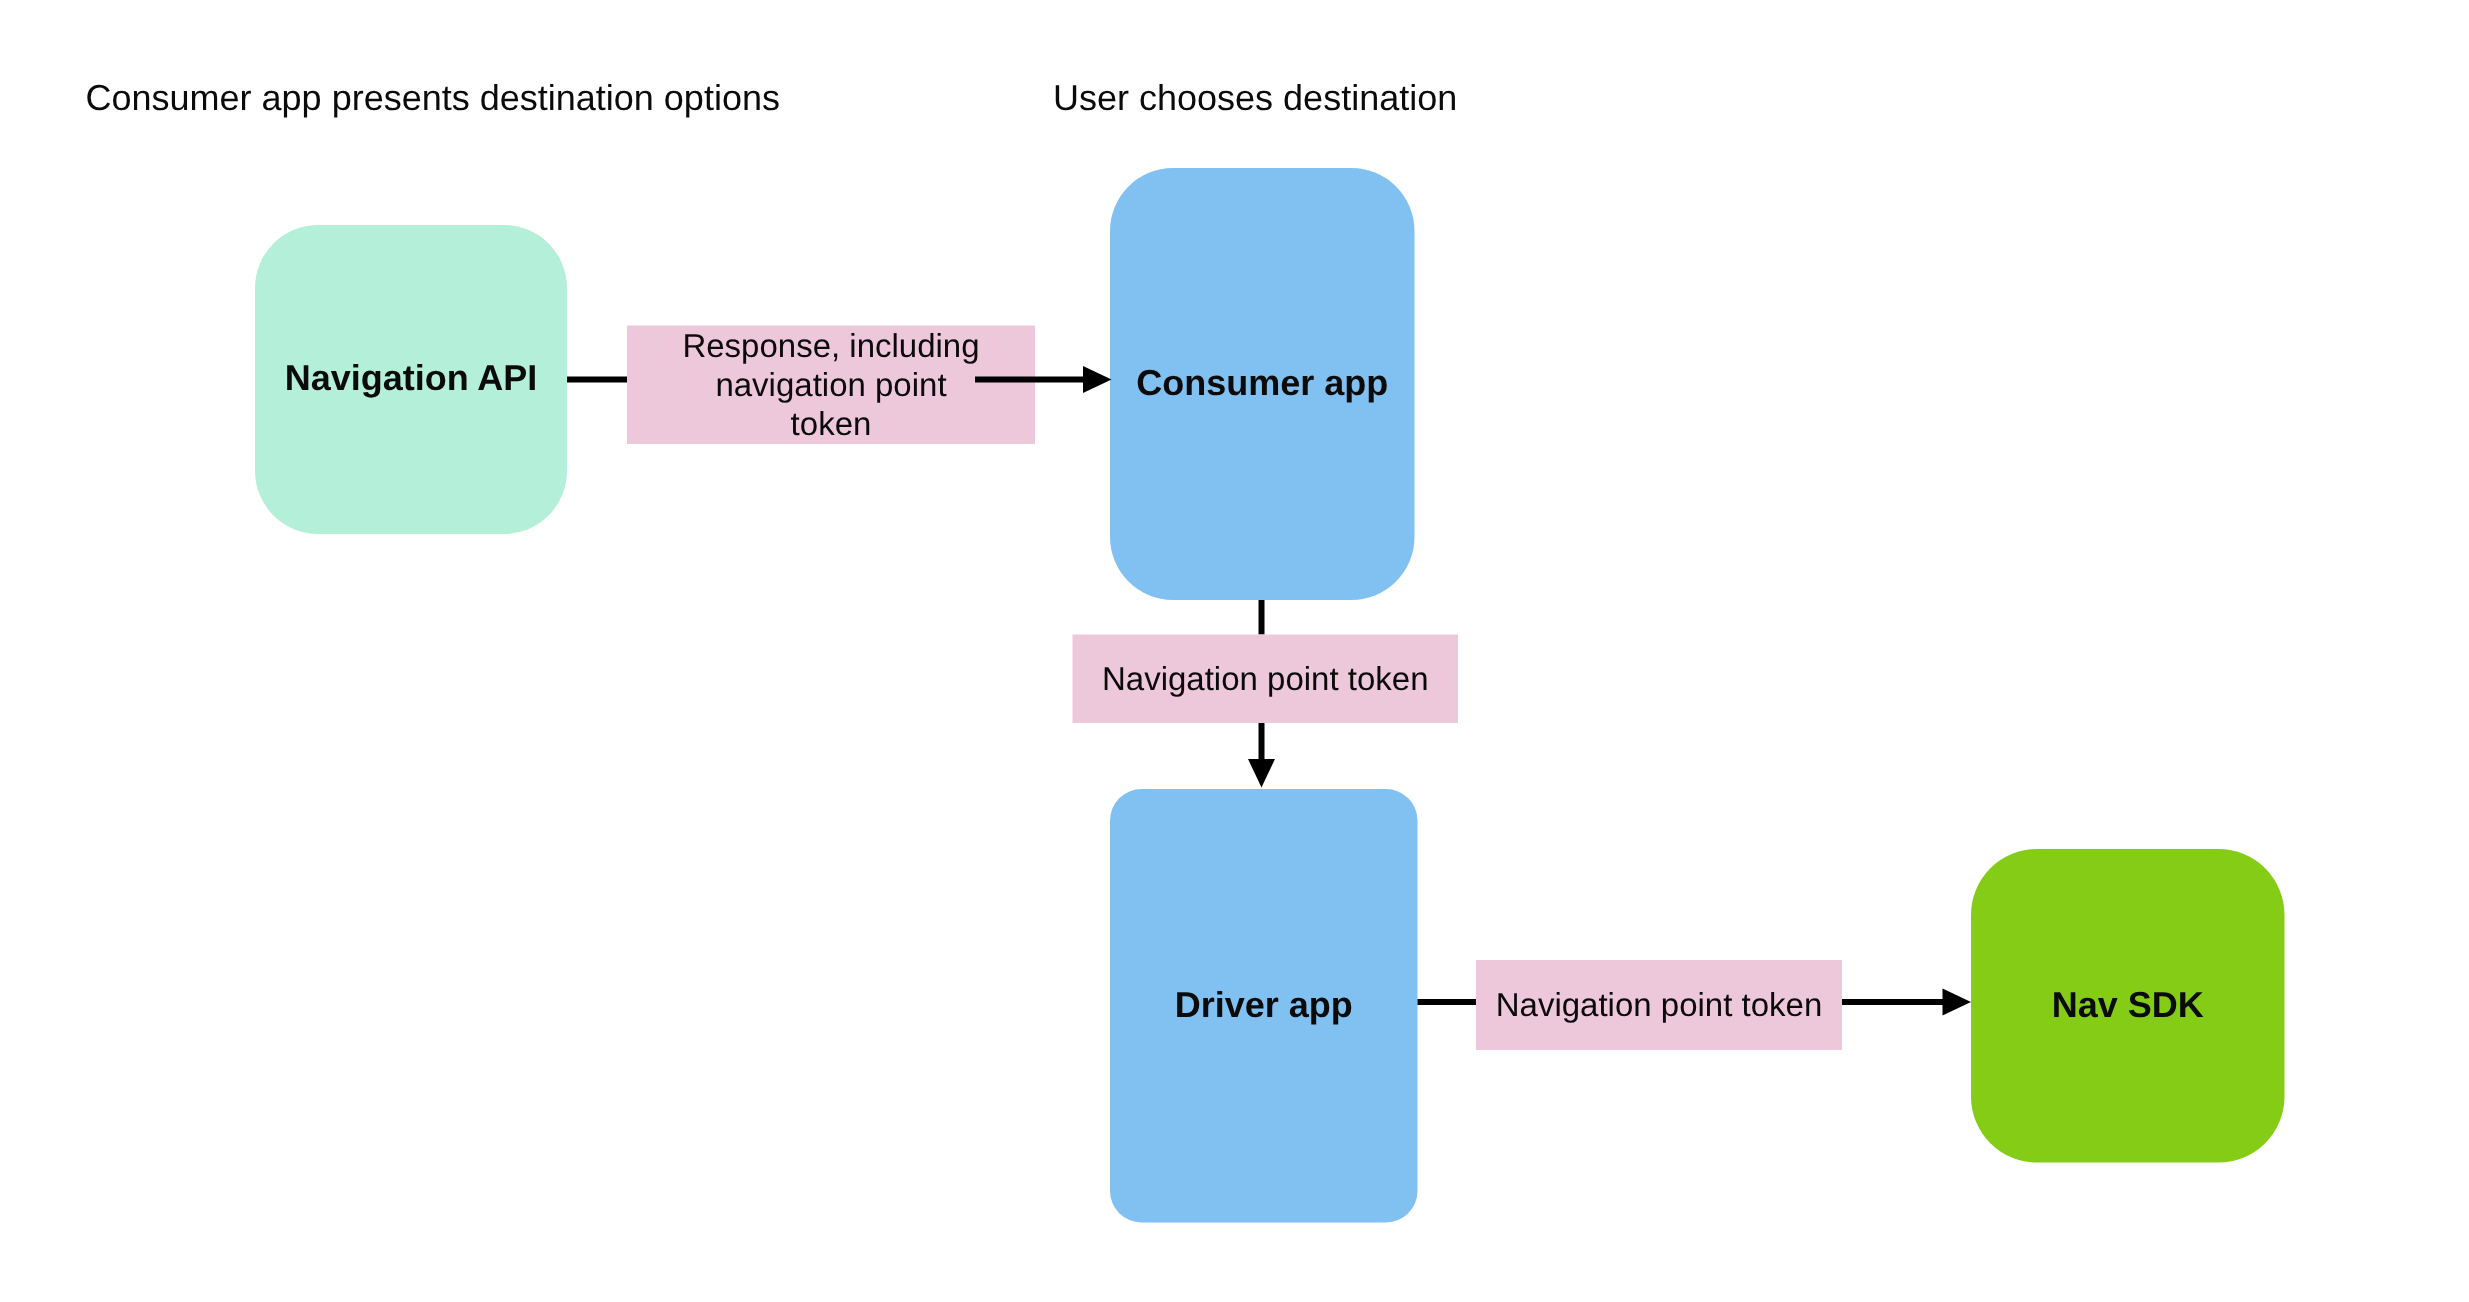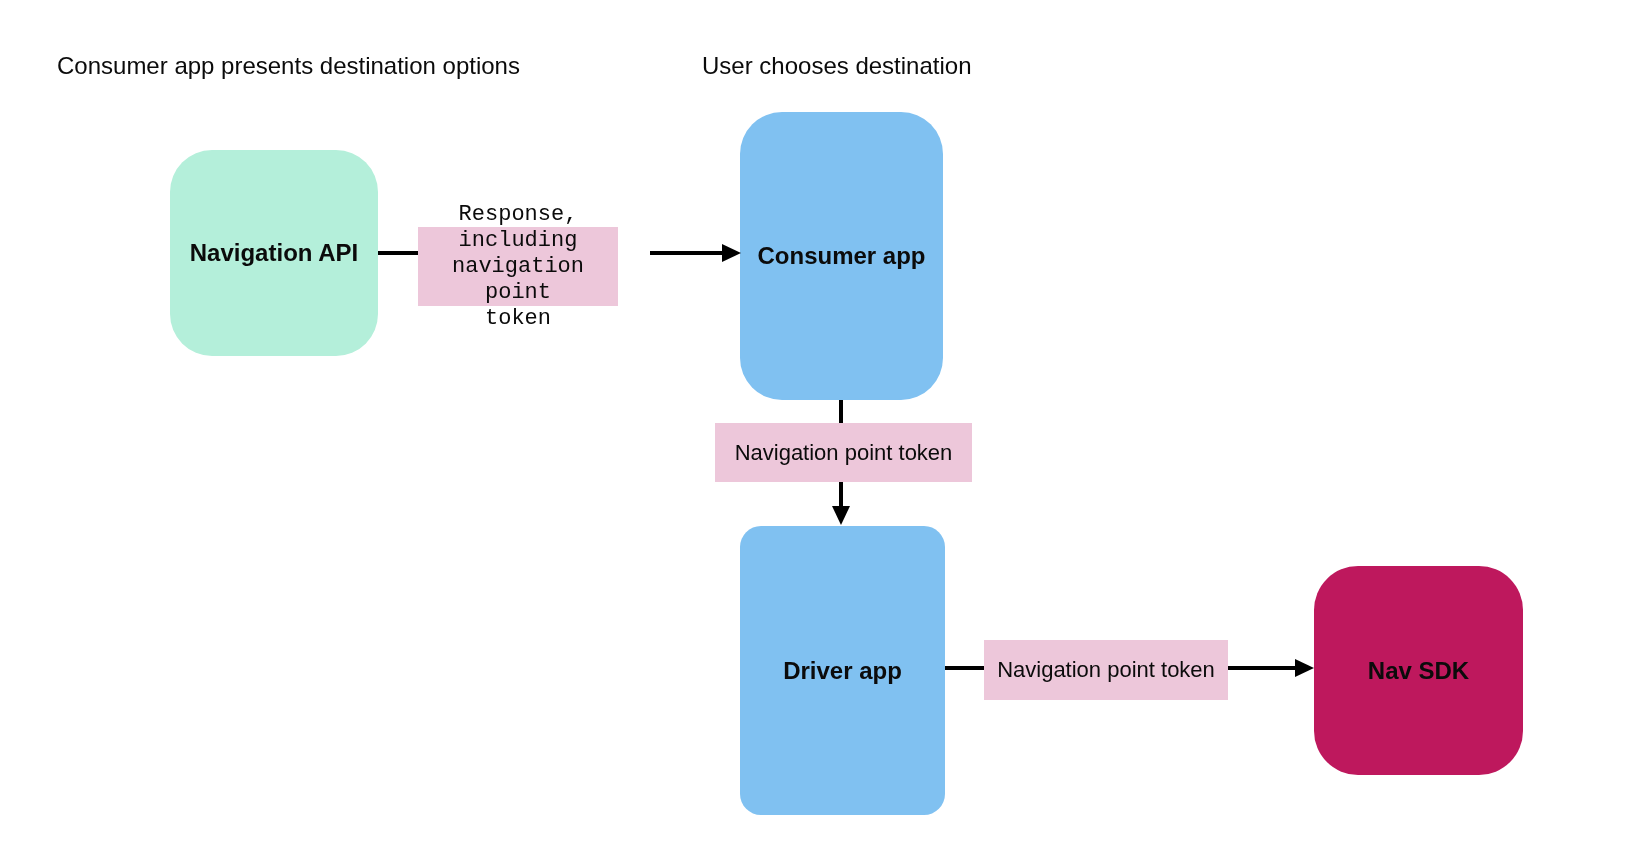--- a/index.html
+++ b/index.html
@@ -44,36 +44,36 @@
   .node.blue-1 {
     left: 740px; top: 112px; width: 203px; height: 288px;
     background: #80c1f1; border-radius: 42px;
   }
   .node.blue-2 {
     left: 740px; top: 526px; width: 205px; height: 289px;
     background: #80c1f1; border-radius: 21px;
   }
   .node.orange {
     left: 1314px; top: 566px; width: 209px; height: 209px;
-    background: #be185d; border-radius: 44px;
+    background: #84cc16; border-radius: 44px;
   }
 
   .edge-label {
     position: absolute;
     display: flex;
     align-items: center;
     justify-content: center;
     text-align: center;
     background: #edc7da;
     color: #0b0b0b;
     font-size: 22px;
     line-height: 26px;
     white-space: pre-line;
   }
-  .edge-label.l1 { left: 418px; top: 227px; width: 200px; height: 79px; font-family: Liberation Mono, monospace; }
+  .edge-label.l1 { left: 418px; top: 217px; width: 272px; height: 79px; }
   .edge-label.l2 { left: 715px; top: 423px; width: 257px; height: 59px; }
   .edge-label.l3 { left: 984px; top: 640px; width: 244px; height: 60px; }
 
   .edge-line {
     position: absolute;
     background: #000000;
   }
   
   .line-1a { left: 378px; top: 251px; width: 40px; height: 4px; }
   .line-1b { left: 650px; top: 251px; width: 73px; height: 4px; }

